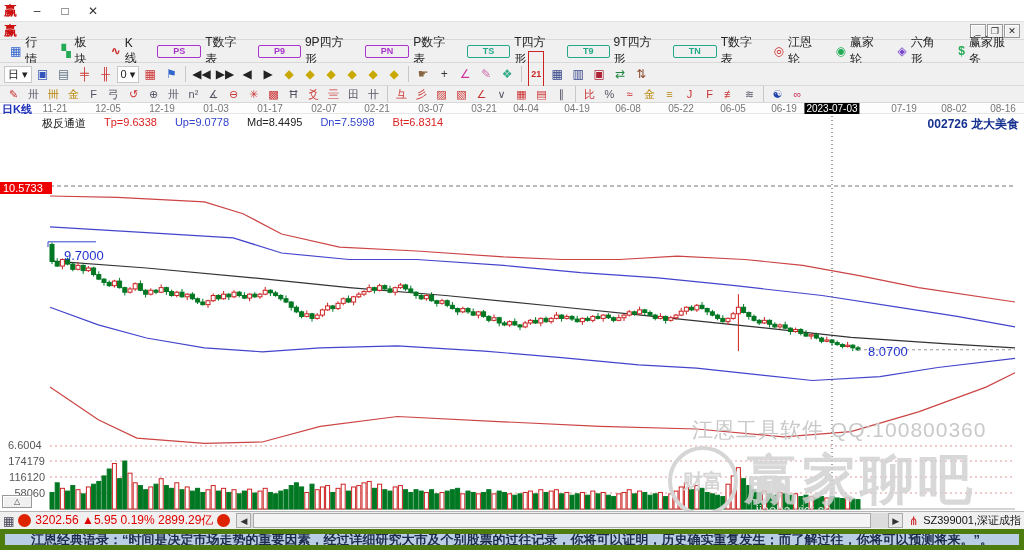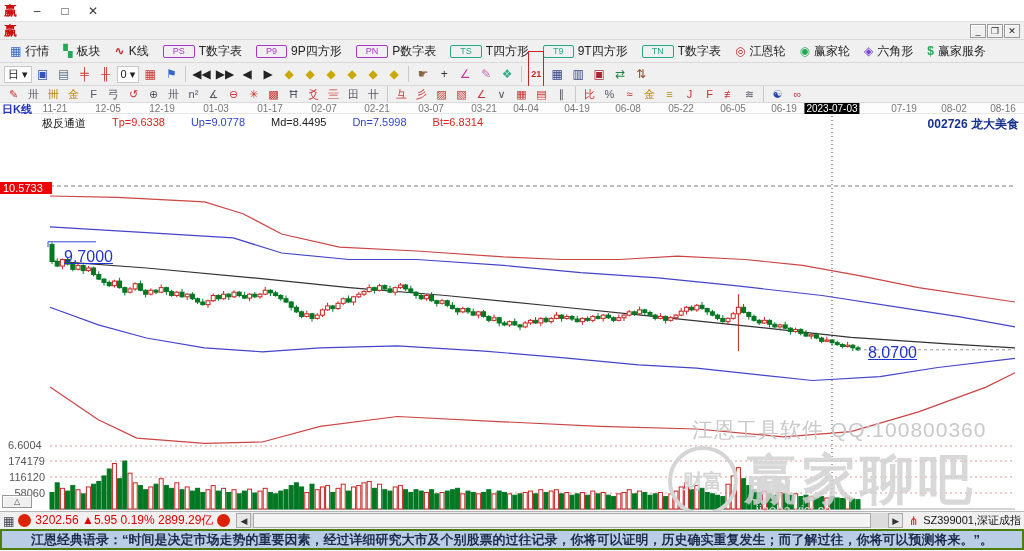--- a/index.html
+++ b/index.html
@@ -19,41 +19,41 @@
   .mdi { margin-left:auto; display:flex; }
   .mdibtn { width:16px; height:14px; border:1px solid #999; background:#f0f0f0; box-shadow:inset 1px 1px 0 #fff; font-size:9px; display:flex; align-items:center; justify-content:center; margin-left:1px; color:#222; }
 
   
   .toolbar { background:#f0f0f0; display:flex; align-items:center; border-bottom:1px solid #d9d9d9; padding:0 4px; }
   .t1 { height:23px; gap:2px; }
   .t2 { height:23px; gap:1px; }
   .t3 { height:17px; gap:1px; }
   .tb1-item { display:flex; align-items:center; gap:4px; padding:0 6px; height:20px; }
   .tb1-glyph { font-size:12px; font-weight:bold; }
-  .tb1-badge { font-size:9px; font-weight:normal; border:1px solid; padding:0 9px; border-radius:2px; line-height:11px; }
+  .tb1-badge { font-size:9px; font-weight:bold; border:1px solid; padding:0 15px; border-radius:2px; line-height:11px; }
   .tb-cell { min-width:20px; height:18px; display:flex; align-items:center; justify-content:center; font-size:12px; padding:0 2px; }
   .t3 .tb-cell { height:15px; font-size:11px; min-width:19px; }
   .tb-sep { width:1px; height:16px; background:#c8c8c8; margin:0 3px; }
   .tb-text { font-size:11px; color:#222; padding:0 3px; border:1px solid #c8c8c8; background:#fdfdfd; height:17px; display:flex; align-items:center; }
   .cal-boxed { border:1px solid; font-size:9px; font-weight:bold; padding:17px 2px; }
 
   
   .timeline { height:11px; position:relative; background:#fdfdfd; border-bottom:1px solid #e6e6e6; font-size:10px; color:#777; }
   .tl-label { position:absolute; left:2px; top:-1px; color:#2233bb; font-weight:bold; font-size:11px; }
   .tl-date { position:absolute; top:0; transform:translateX(-50%); white-space:nowrap; }
   .tl-date.hl { background:#000000; color:#fff; padding:0 2px; }
 
   
   .chartwrap { position:relative; height:397px; background:#ffffff; overflow:hidden; }
   #chart-svg { position:absolute; left:0; top:0; }
-  .params { position:absolute; left:42px; top:2px; display:flex; gap:26px; font-size:11px;text-align:center; }
+  .params { position:absolute; left:42px; top:2px; display:flex; gap:18px; font-size:11px;text-align:center; }
   .p-red { color:#dd2222; } .p-blue { color:#3344cc; } .p-black { color:#222; }
   .stock-label { position:absolute; right:5px; top:2px; color:#16318f; font-weight:bold; font-size:12px; }
   .price-marker { position:absolute; left:0; top:68px; background:#ee0000; color:#fff; font-size:11px; padding:0 3px; width:52px; }
-  .ann { position:absolute; font-size:16px; color:#2233cc;text-decoration:underline; }
+  .ann { position:absolute; font-size:13px; color:#2233cc; }
   .scale-b { position:absolute; left:8px; top:325px; color:#555; font-size:11px; }
   .vol-scale { position:absolute; left:0; width:45px; text-align:right; color:#555; font-size:11px; }
   .wm-qq { position:absolute; left:692px; top:302px; font-size:21px; color:#c9c9c9; letter-spacing:1px; }
   .wm-brand { position:absolute; left:744px; top:330px; font-size:54px; font-weight:bold; color:#d2d2d2; letter-spacing:4px; opacity:.85; }
   .wm-url { position:absolute; left:756px; top:388px; font-size:13px; color:#dadada; }
   .wm-seal { position:absolute; left:668px; top:332px; width:70px; height:70px; border:4px solid #d5d5d5; border-radius:50%; display:flex; align-items:center; justify-content:center; color:#d5d5d5; font-size:20px; font-weight:bold; line-height:1; text-align:center; }
   .collapse-btn { position:absolute; left:2px; top:381px; width:30px; height:13px; border:1px solid #999; background:#f0f0f0; box-shadow:inset 1px 1px 0 #fff; font-size:8px; color:#444; display:flex; align-items:center; justify-content:center; }
 
   
   .statusbar { height:18px; background:#f0f0f0; border-top:1px solid #b5b5b5; display:flex; align-items:center; padding:0 3px; gap:4px; font-size:12px; }
@@ -61,21 +61,21 @@
   .exch-ico { width:13px; height:13px; border-radius:50%; background:#dd2200; display:inline-block; }
   .idx-text { color:#e00000; white-space:nowrap; }
   .sb-scroll { flex:1; display:flex; align-items:center; height:15px; margin:0 2px; }
   .sb-arrow { width:15px; height:15px; border:1px solid #aaa; background:#e8e8e8; font-size:9px; display:flex; align-items:center; justify-content:center; color:#333; }
   .sb-track { flex:1; height:15px; background:#dcdcdc; position:relative; }
   .sb-thumb { position:absolute; left:2px; top:0; height:15px; width:97%; background:#f4f4f4; border:1px solid #aaa; }
   .antenna { color:#cc2222; font-size:12px; }
   .sb-right { color:#111; font-size:11px; white-space:nowrap; }
 
   
-  .quotebar { height:21px; background:#b9cde5; border:2px solid #4d7c0f; display:flex; align-items:center; justify-content:center; font-size:13px; font-weight:bold; color:#1c2a4d; white-space:nowrap; overflow:hidden; }
+  .quotebar { height:21px; background:#b9cde5; border:5px solid #4d7c0f; display:flex; align-items:center; justify-content:center; font-size:13px; font-weight:bold; color:#1c2a4d; white-space:nowrap; overflow:hidden; }
 </style>
 </head>
 <body>
 
 <div class="window">
 
   <div class="titlebar">
     <span class="app-ico">赢</span>
     <span class="winbtn">–</span>
     <span class="winbtn">□</span>

